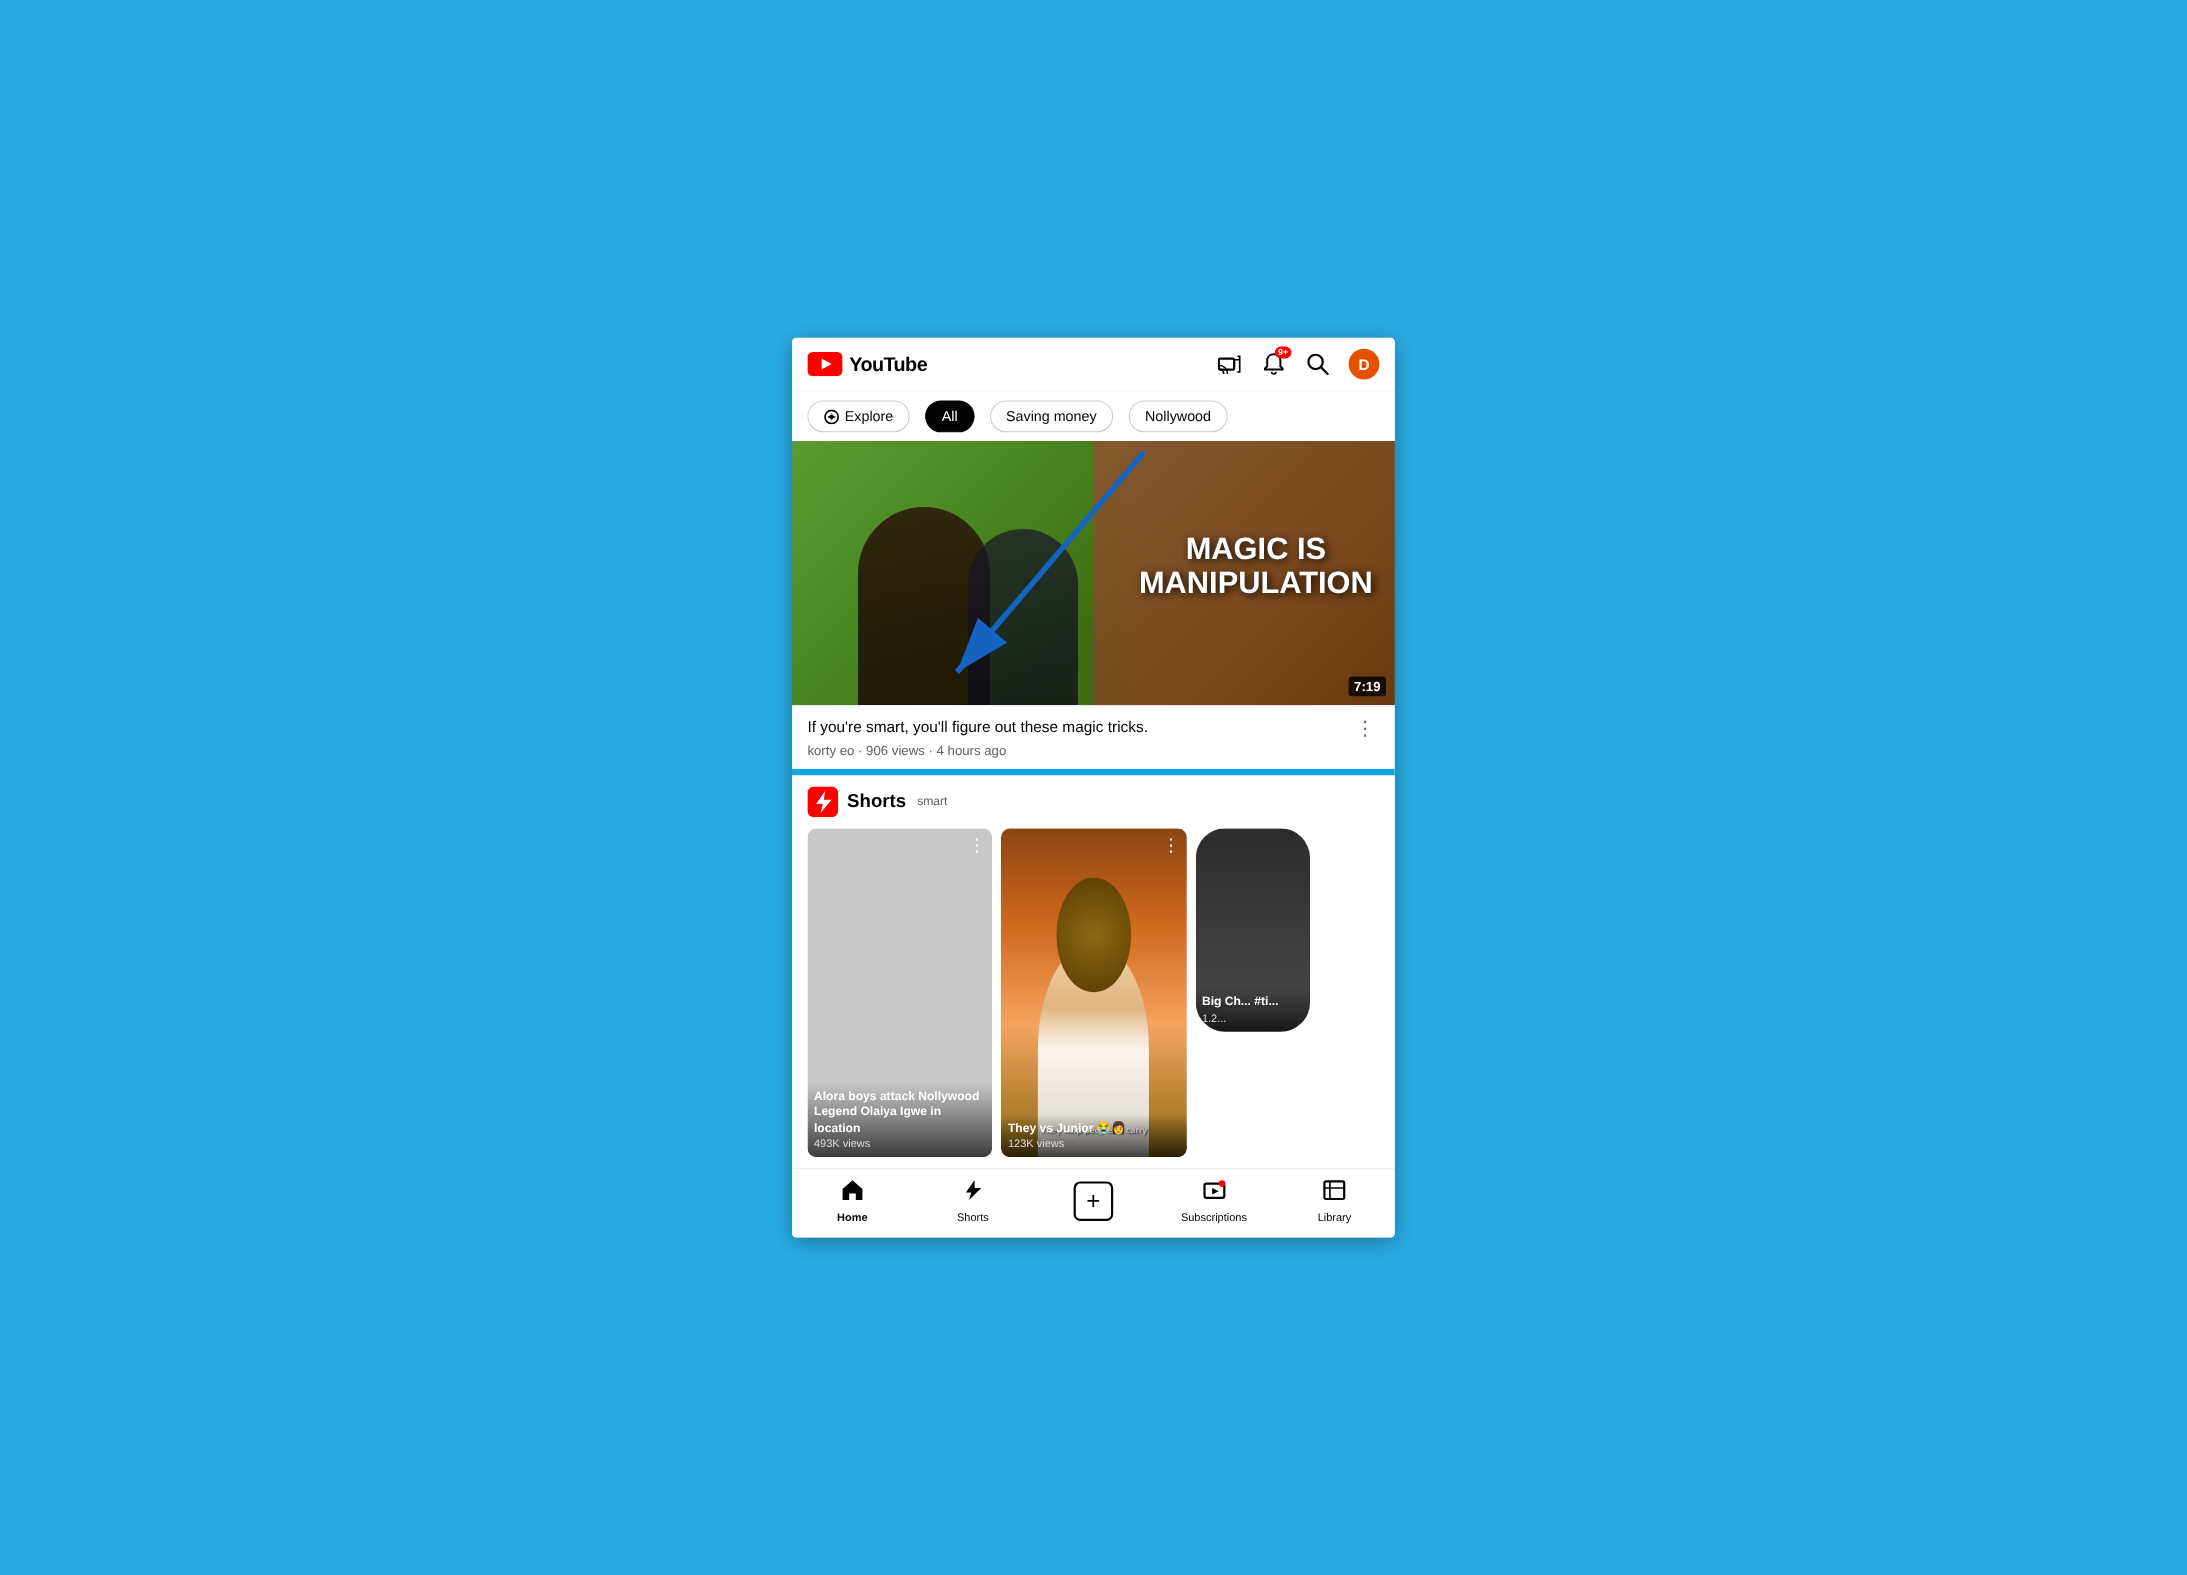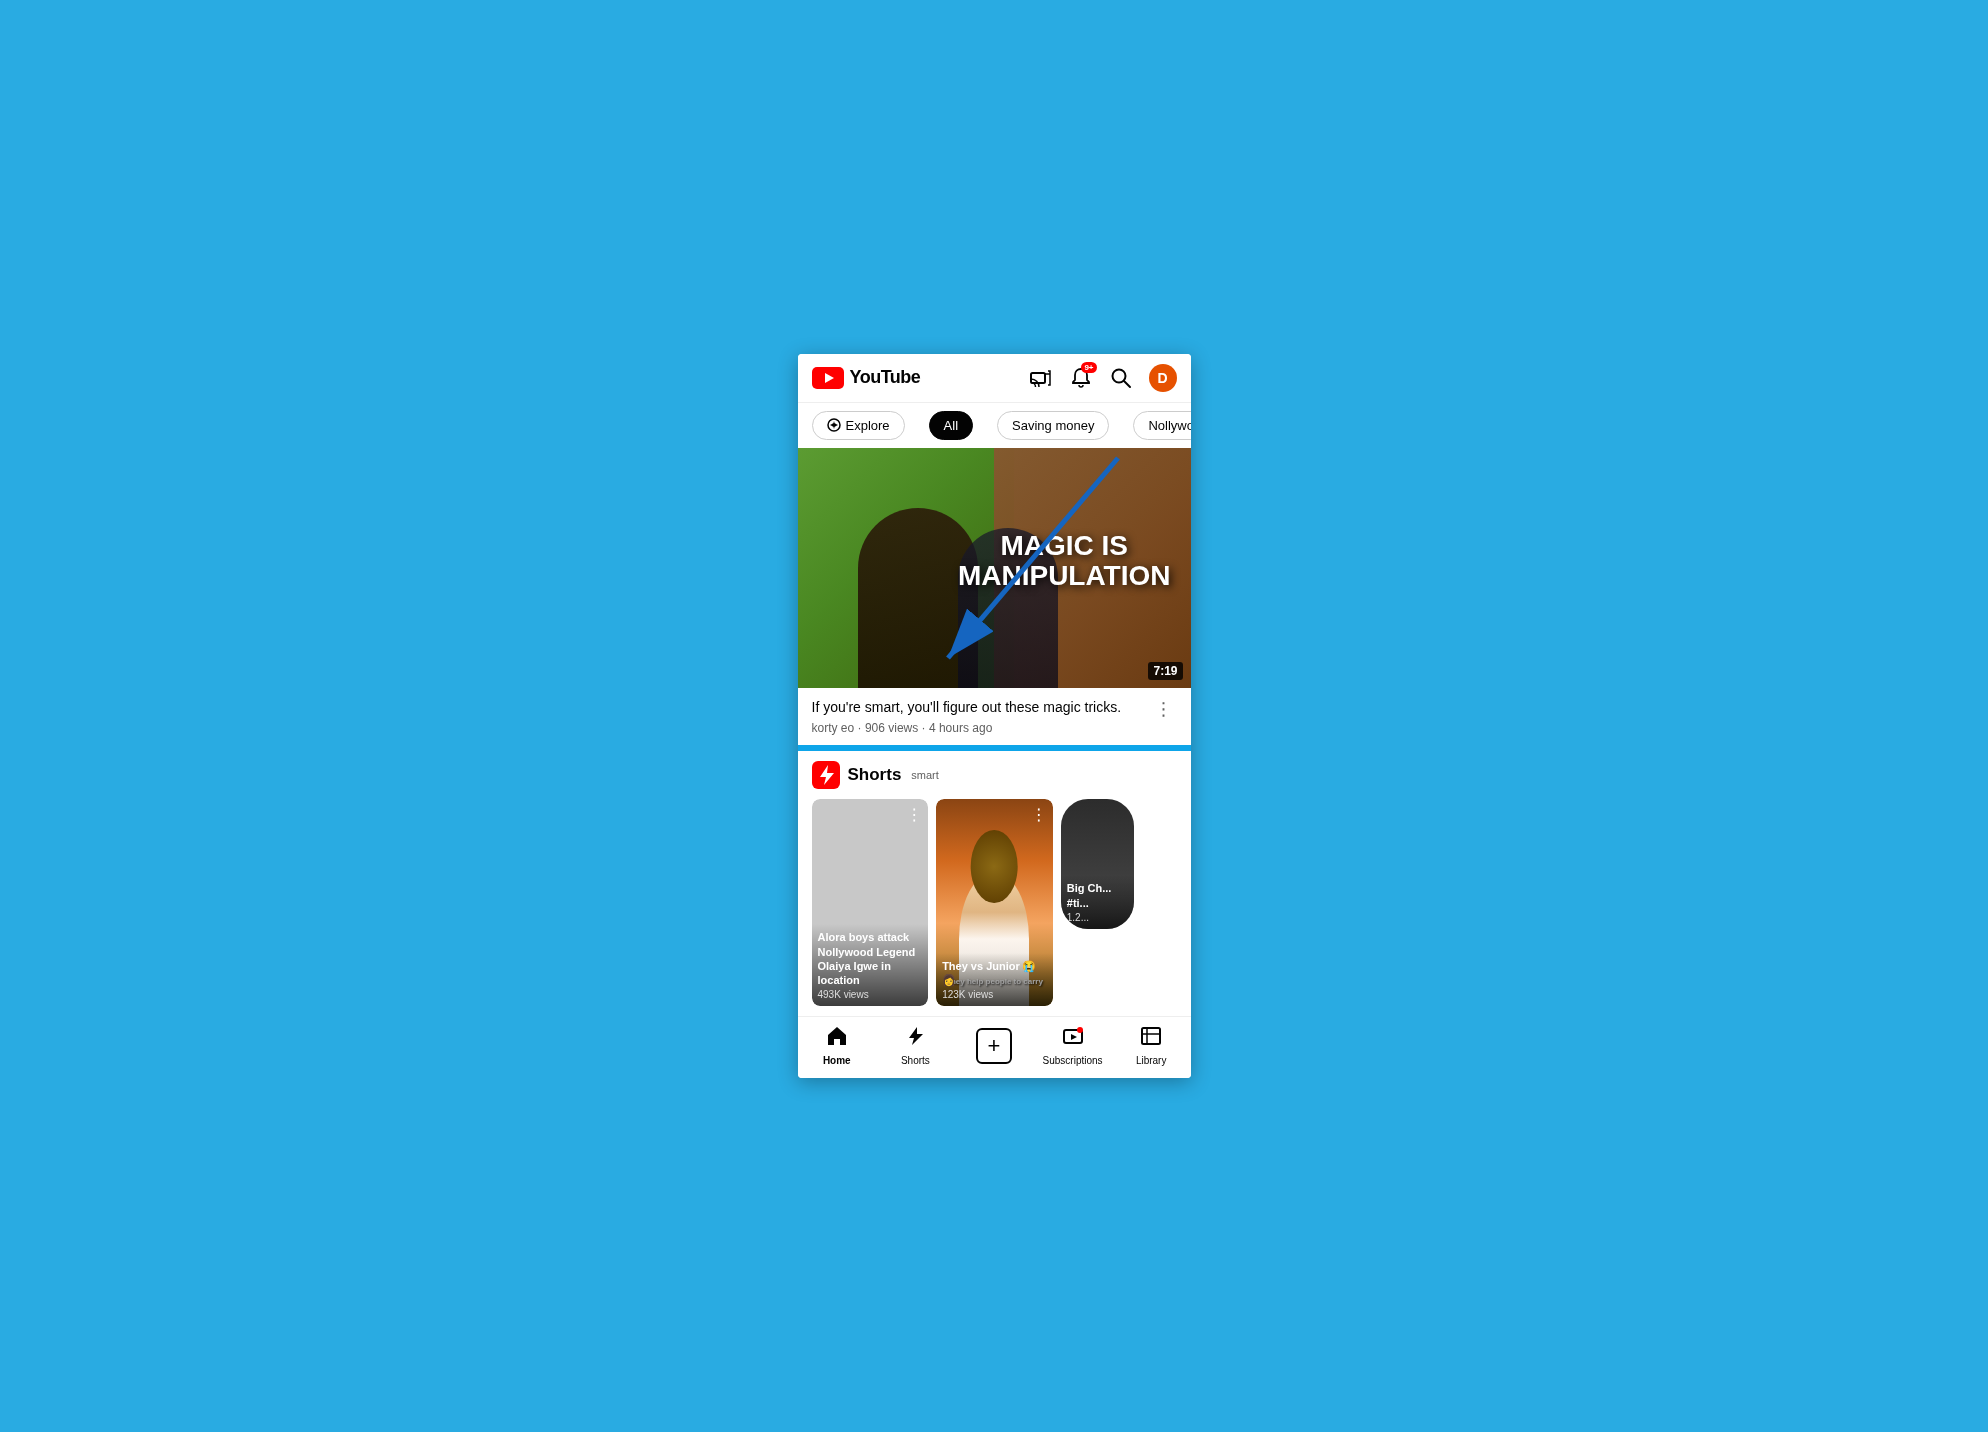--- a/index.html
+++ b/index.html
@@ -5,21 +5,21 @@
     * { box-sizing: border-box; margin: 0; padding: 0; }
     body {
       background-color: #29ABE2;
       display: flex;
       justify-content: center;
       align-items: center;
       min-height: 100vh;
       font-family: 'Arial', sans-serif;
     }
     .phone-container {
-      width: 393px;
+      width: 548px;
       background: #fff;
       border-radius: 4px;
       overflow: hidden;
       position: relative;
       box-shadow: 0 4px 20px rgba(0,0,0,0.3);
     }
 
     
     .header {
       display: flex;
@@ -84,21 +84,21 @@
       display: flex;
       align-items: center;
       justify-content: center;
       cursor: pointer;
     }
 
     
     .filter-bar {
       display: flex;
       padding: 8px 14px;
-      gap: 24px;
+      gap: 14px;
       overflow-x: auto;
       background: #fff;
       scrollbar-width: none;
     }
     .filter-bar::-webkit-scrollbar { display: none; }
     .chip {
       display: flex;
       align-items: center;
       gap: 5px;
       padding: 6px 14px;

